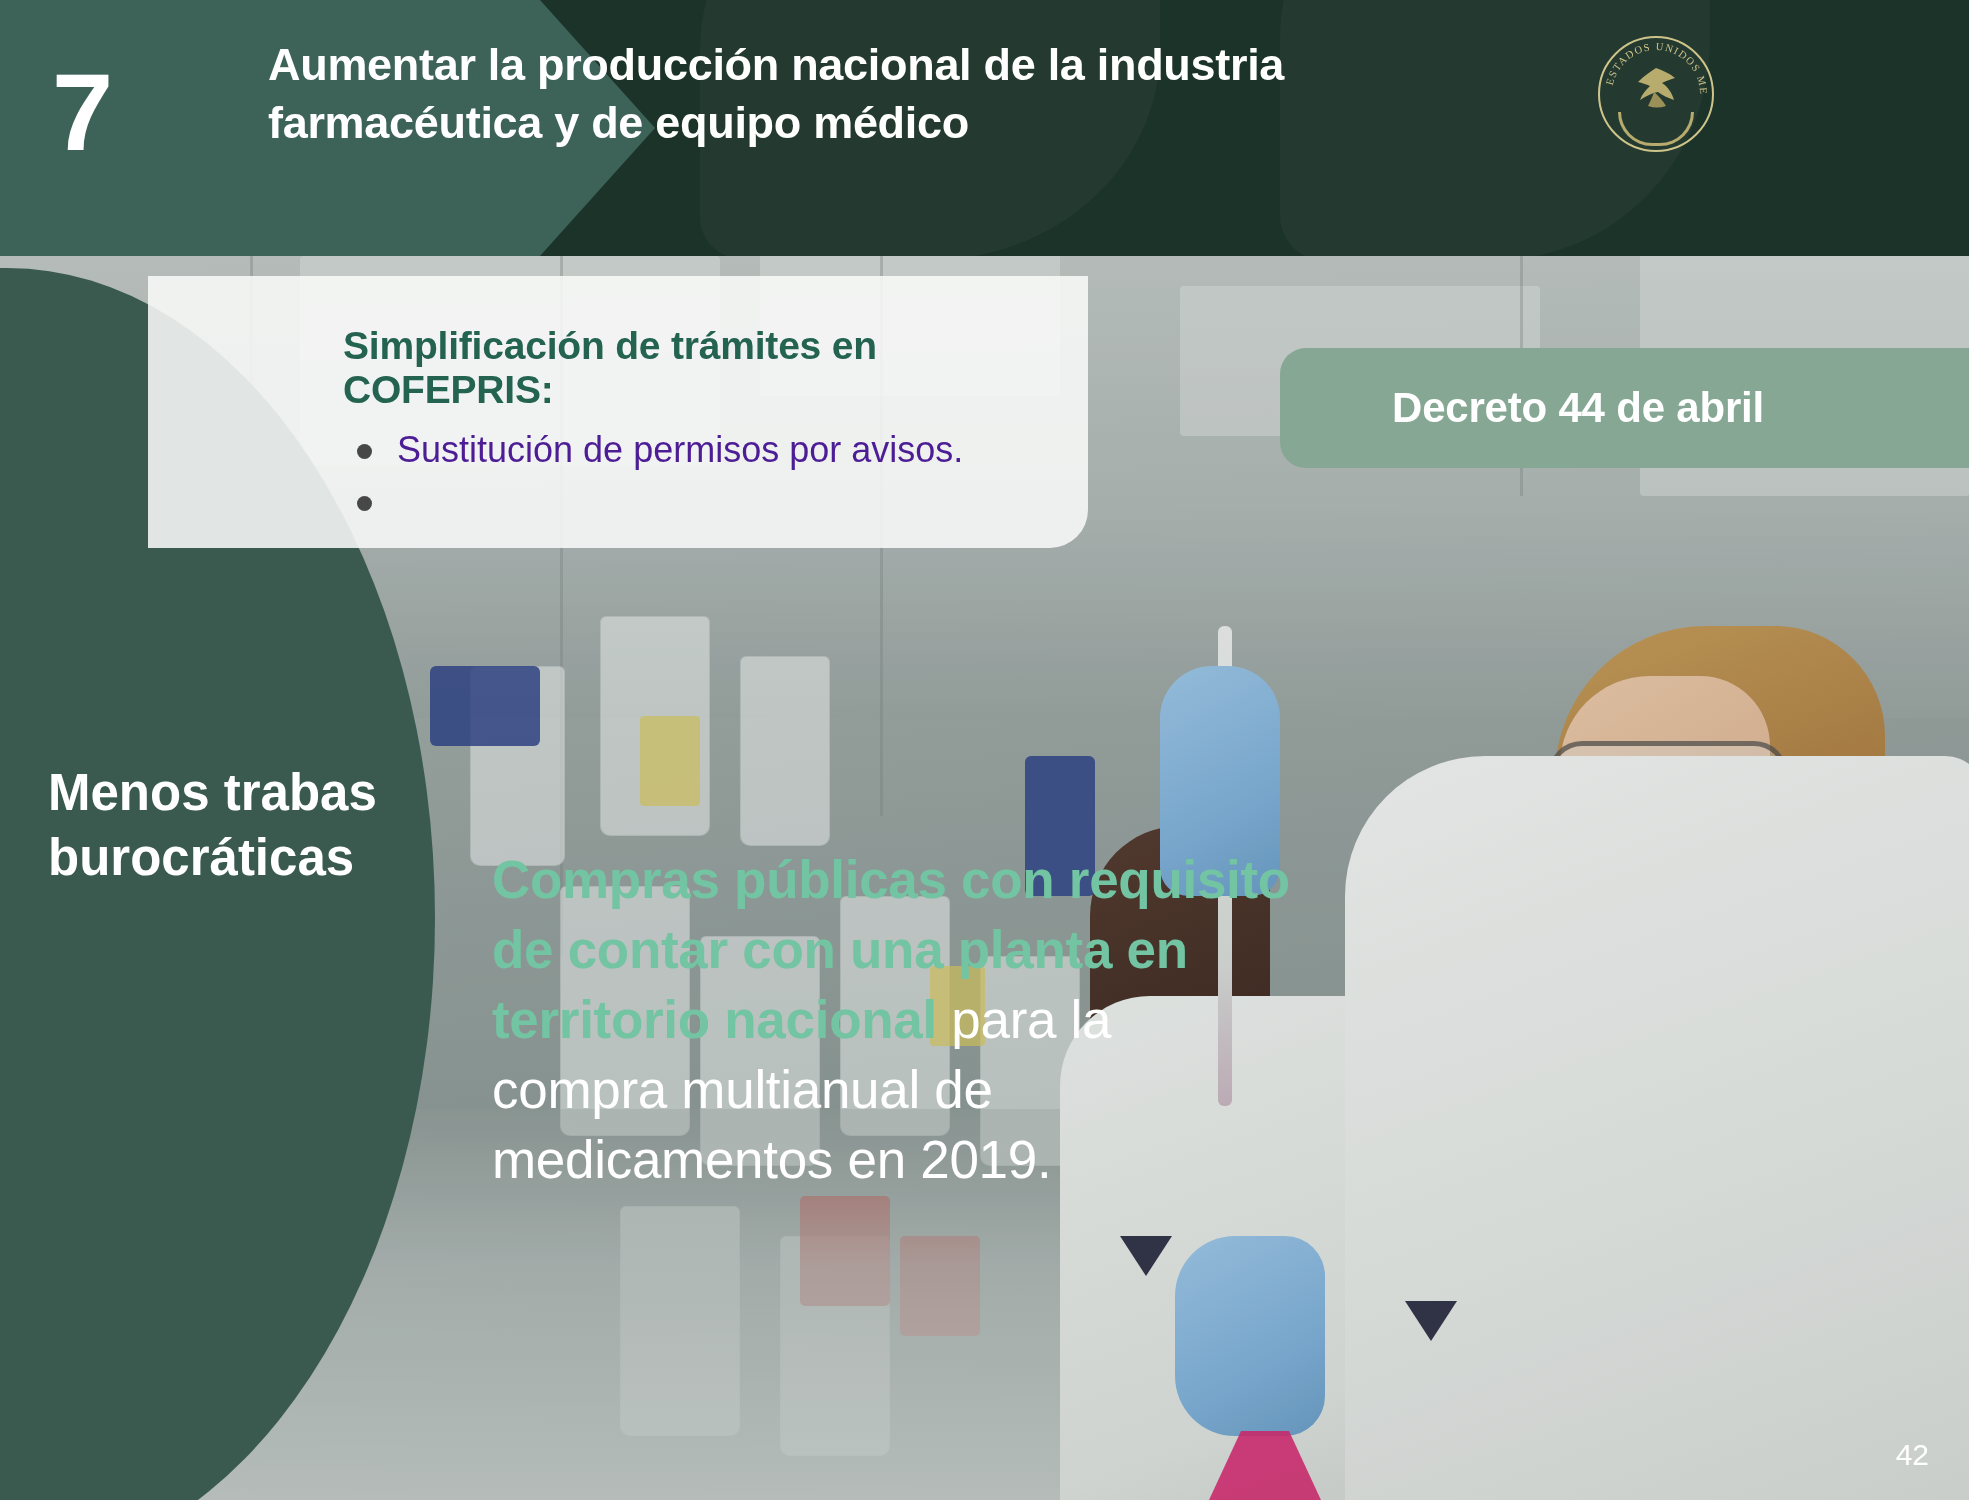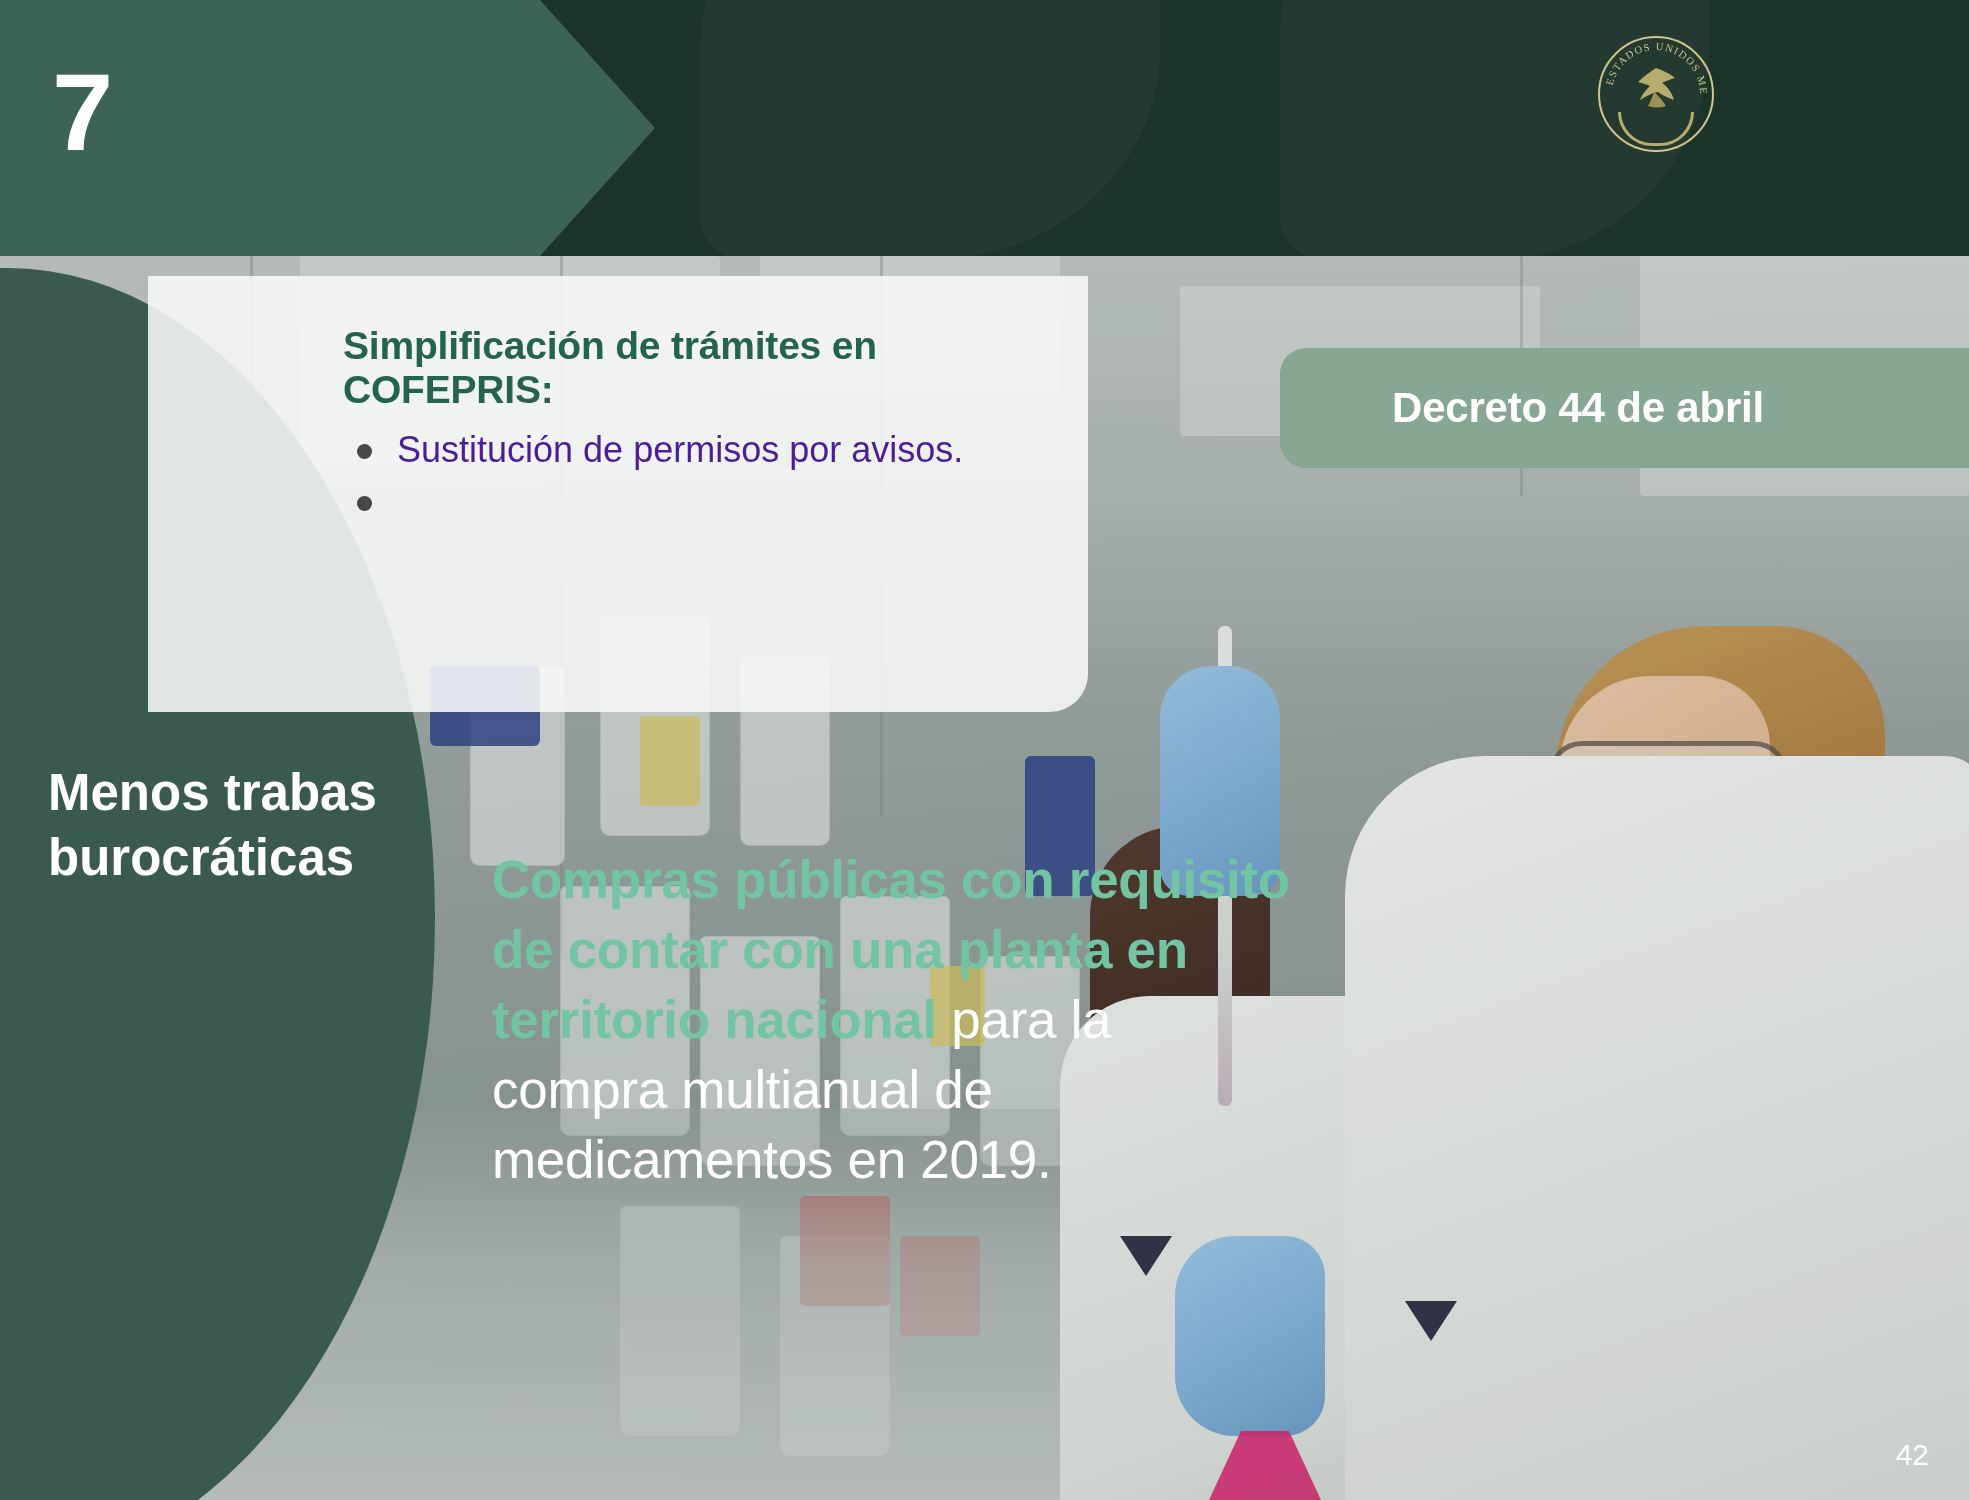--- a/index.html
+++ b/index.html
@@ -183,21 +183,21 @@
   }
   .left-label {
     position:absolute; left:48px; top:760px;
     color:#ffffff; font-size:51px; font-weight:bold; line-height:1.28;
     width:340px;
   }
 
   
   .card {
     position:absolute;
-    left:148px; top:276px; width:940px; height:436px;
+    left:148px; top:276px; width:940px; height:272px;
     background: rgba(248,249,248,.88);
     border-radius: 0 0 38px 0;
     padding: 48px 42px 20px 195px;
   }
   .card-title {
     color:#236350; font-size:39px; font-weight:bold; letter-spacing:-.2px;
     margin-bottom:14px;
   }
   .card-list { list-style:none; }
   .card-list li {
@@ -290,20 +290,21 @@
   </div>
   <div class="bg-dim"></div>
 
   <div class="header">
     <div class="leaf" style="left:700px;  top:-160px; width:460px; height:420px;"></div>
     <div class="leaf2" style="left:980px;  top:-90px;  width:520px; height:380px;"></div>
     <div class="leaf" style="left:1280px; top:-180px; width:430px; height:440px;"></div>
 
     <div class="header-chevron"></div>
     <div class="num7">7</div>
+    <div class="header-title">Aumentar la producción nacional de la industria farmacéutica y de equipo médico</div>
 
     <div class="gob-logo">
       <div class="seal">
         <div class="ring"></div>
         <svg class="eagle" viewBox="0 0 56 54">
           <path d="M28 6 C22 10 16 14 10 20 C14 21 18 22 22 24 C18 28 14 32 12 38 C18 34 24 31 30 30 C34 33 40 36 46 38 C44 31 40 25 34 21 C38 19 43 17 47 16 C41 11 34 8 28 6 Z" fill="#b8ab6e"></path>
           <path d="M26 30 C24 36 22 40 20 44 C26 46 32 46 38 44 C35 39 31 34 26 30 Z" fill="#9c9059"></path>
         </svg>
         <div class="wreath"></div>
         <svg viewBox="0 0 116 116" style="position:absolute;inset:0;">

